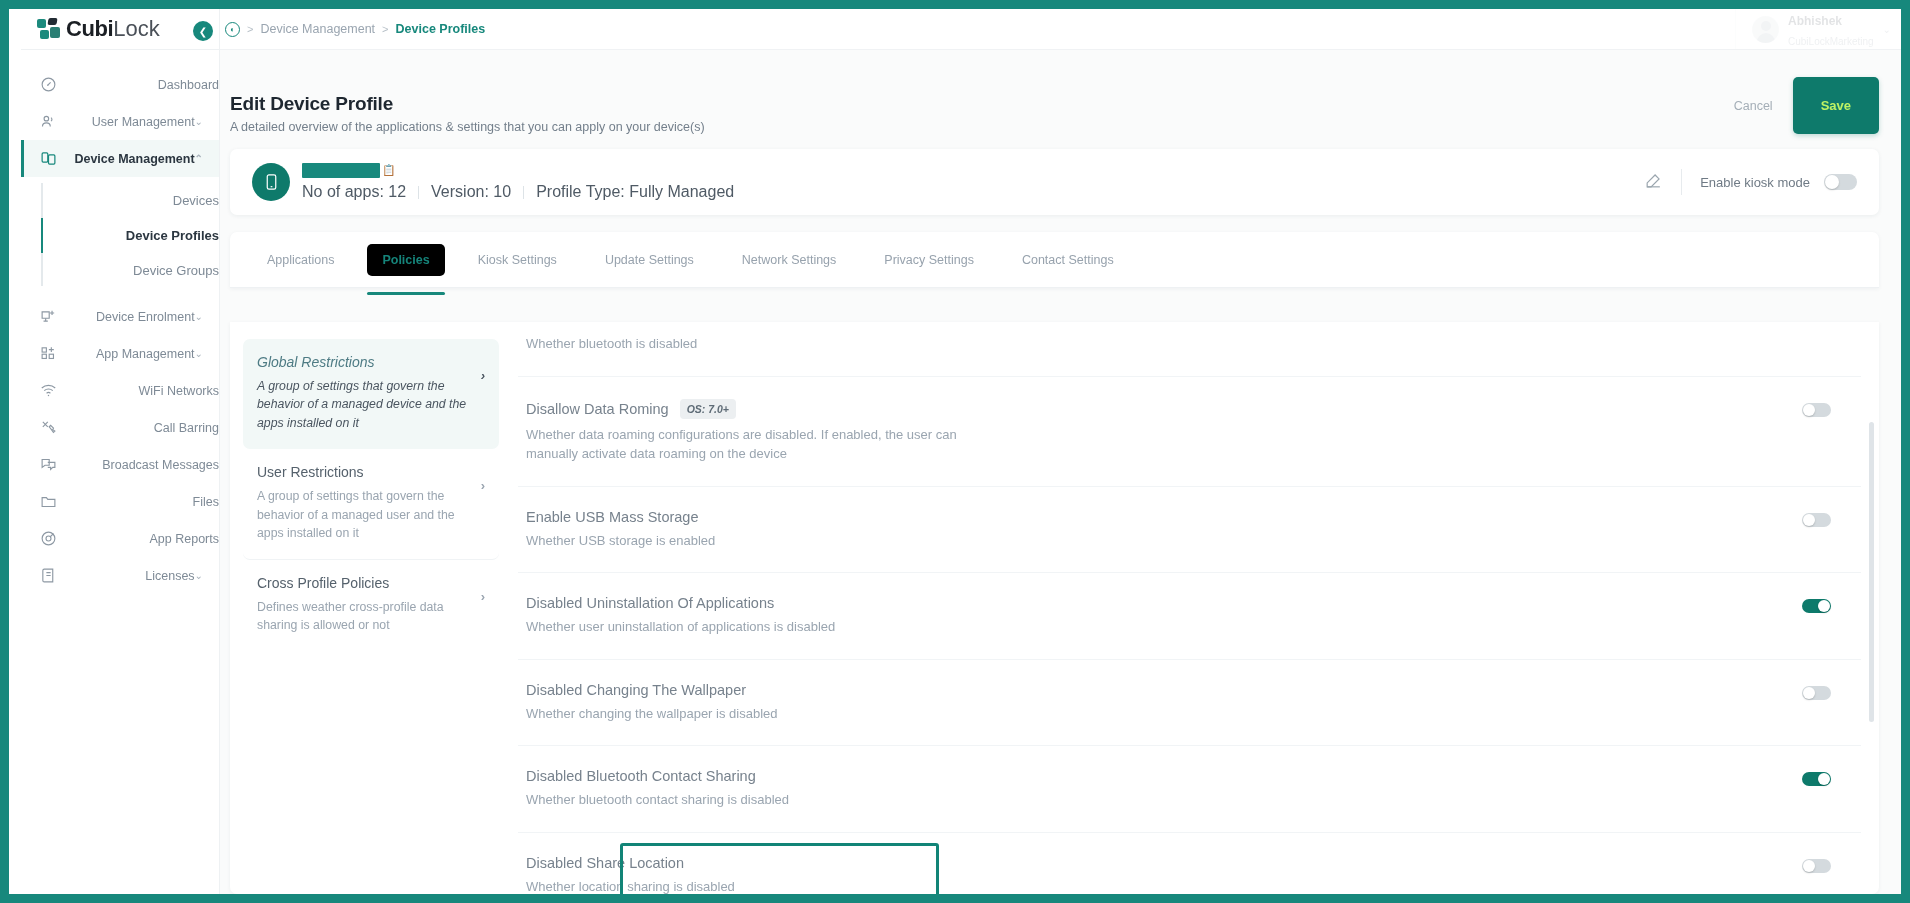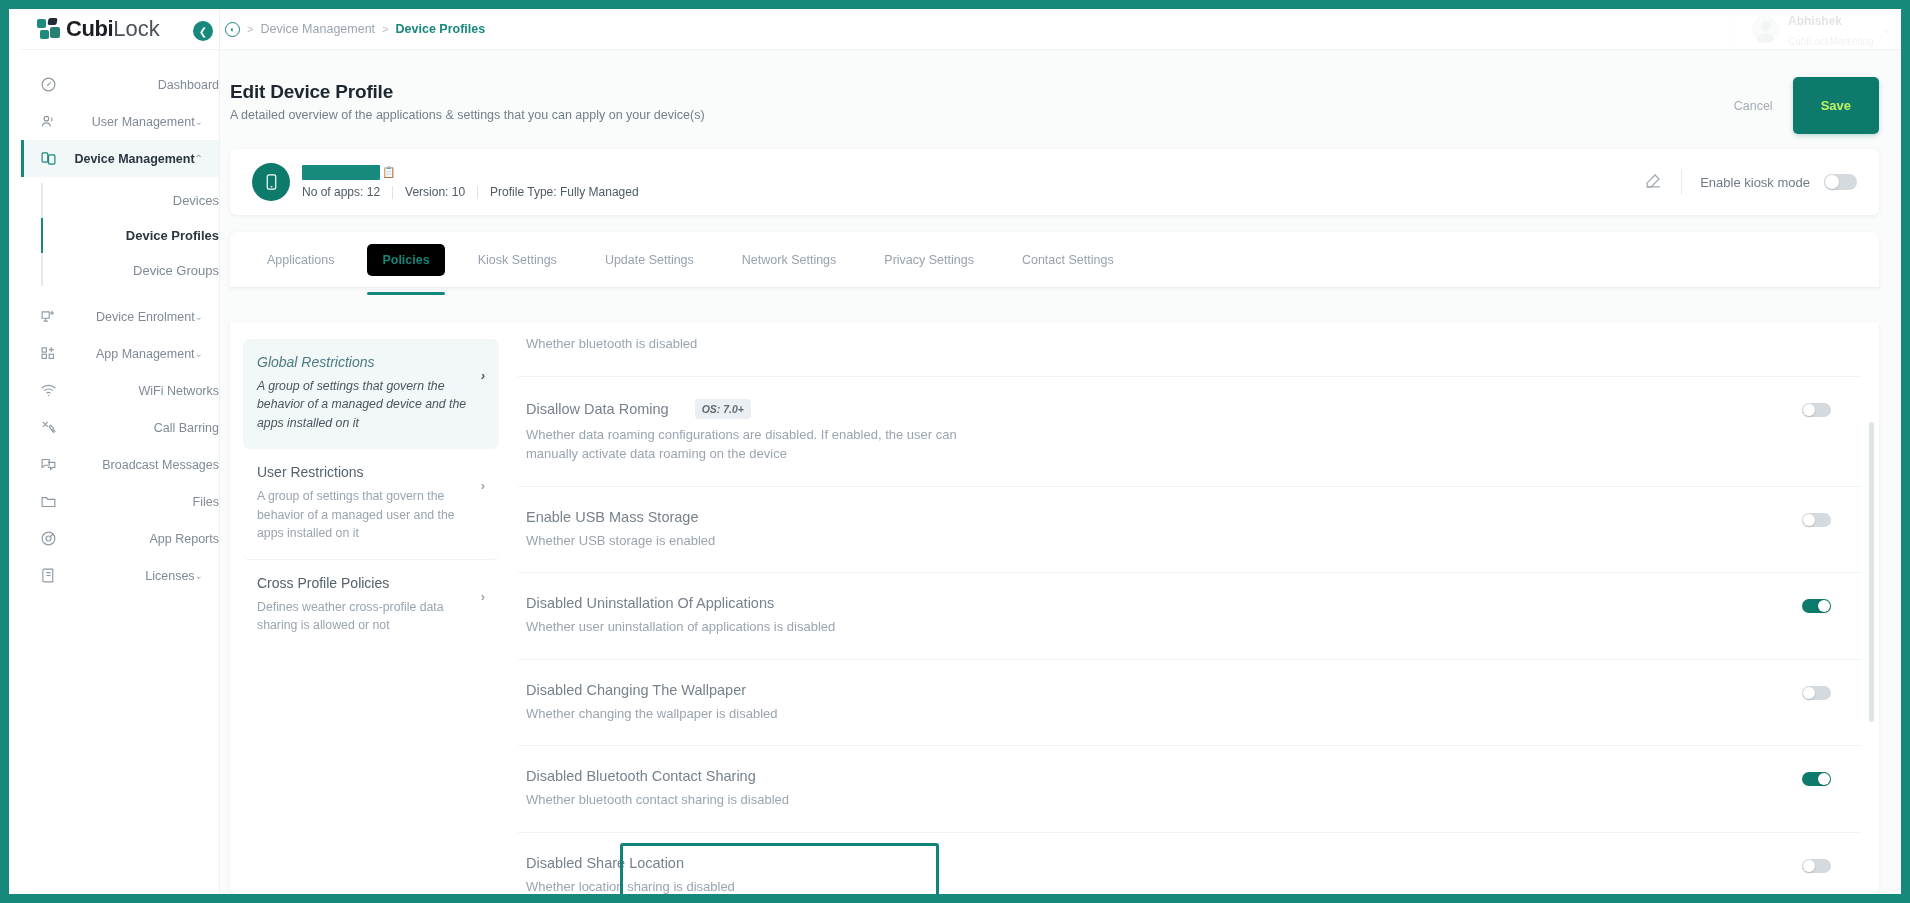--- a/index.html
+++ b/index.html
@@ -145,21 +145,21 @@
   .user-org { font-size: 10px; color: #8d98a3; }
   .user-chev { color: #8d98a3; font-size: 10px; }
 
   
   .content {
     position: absolute; left: 199px; right: 0; top: 41px; bottom: 0;
     background: #fafbfb;
     padding: 19px 22px 0 22px;
     overflow: hidden;
   }
-  .page-head { display: flex; align-items: center; }
+  .page-head { display: flex; align-items: flex-end; }
   .page-title { font-size: 19px; font-weight: 700; color: #1e2730; letter-spacing: -0.2px; }
   .page-sub { font-size: 12.5px; color: #737f8b; margin-top: 5px; }
   .head-actions { margin-left: auto; display: flex; align-items: center; gap: 20px; padding-top: 8px; }
   .btn-cancel {
     font-size: 12.5px; color: #a4aeb7; background: none; border: none;
     cursor: pointer; font-family: inherit;
   }
   .btn-save {
     background: #0e7a6b; color: #bef264; border: none;
     font-size: 13px; font-weight: 700;
@@ -181,21 +181,21 @@
     width: 38px; height: 38px; border-radius: 50%;
     background: #0e7a6b;
     display: flex; align-items: center; justify-content: center;
     flex: 0 0 auto; margin-right: 12px;
   }
   .dev-badge svg { display: block; }
   .profile-texts { display: flex; flex-direction: column; gap: 5px; }
   .redact-row { display: flex; align-items: center; gap: 2px; }
   .redact-bar { width: 78px; height: 15px; background: #18897d; border-radius: 1px; }
   .copy-ico { color: #b9c2ca; font-size: 11px; }
-  .meta-row { display: flex; align-items: center; font-size: 12px; color: #4f5a65; }
+  .meta-row { display: flex; align-items: center; font-size: 16px; color: #4f5a65; }
   .meta-row span.sep { width: 1px; height: 13px; background: #dde3e7; margin: 0 12px; }
 
   .kiosk-area { margin-left: auto; display: flex; align-items: center; }
   .edit-ico { color: #9aa5ae; margin-right: 18px; cursor: pointer; }
   .kiosk-div { width: 1px; height: 26px; background: #e7ebee; margin-right: 18px; }
   .kiosk-lbl { font-size: 13px; color: #6f7a85; margin-right: 14px; }
 
   
   .tgl {
     width: 29px; height: 14px; border-radius: 7px;
@@ -271,21 +271,21 @@
   }
   .settings-scroll { position: absolute; inset: 0 18px 0 6px; }
   .srow {
     display: flex; align-items: flex-start;
     padding: 22px 22px 22px 0;
     border-bottom: 1px solid #f1f4f6;
     position: relative;
   }
   .srow.first { padding-top: 0; }
   .srow .stexts { flex: 1; padding-left: 8px; }
-  .stitle-line { display: flex; align-items: center; gap: 26px; }
+  .stitle-line { display: flex; align-items: center; gap: 11px; }
   .stitle { font-size: 14.5px; color: #77828d; }
   .osbadge {
     font-size: 10.5px; font-style: italic; font-weight: 700; color: #5e6b76;
     background: #eceff1; border-radius: 4px; padding: 4px 7px;
   }
   .sdesc { font-size: 13px; color: #9aa5b0; line-height: 1.5; margin-top: 6px; max-width: 460px; }
   .srow .tgl { margin-top: 4px; margin-right: 8px; }
 
   .highlight-box {
     position: absolute;

